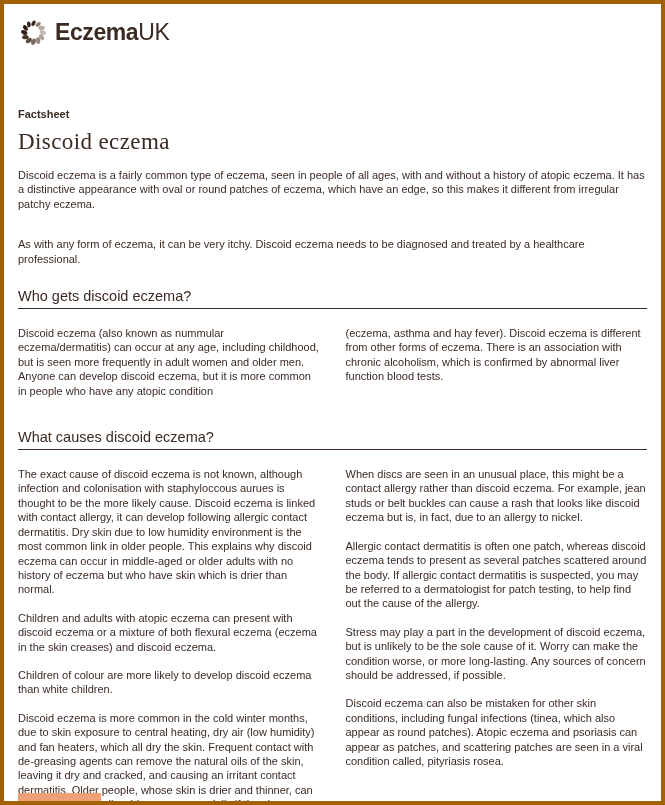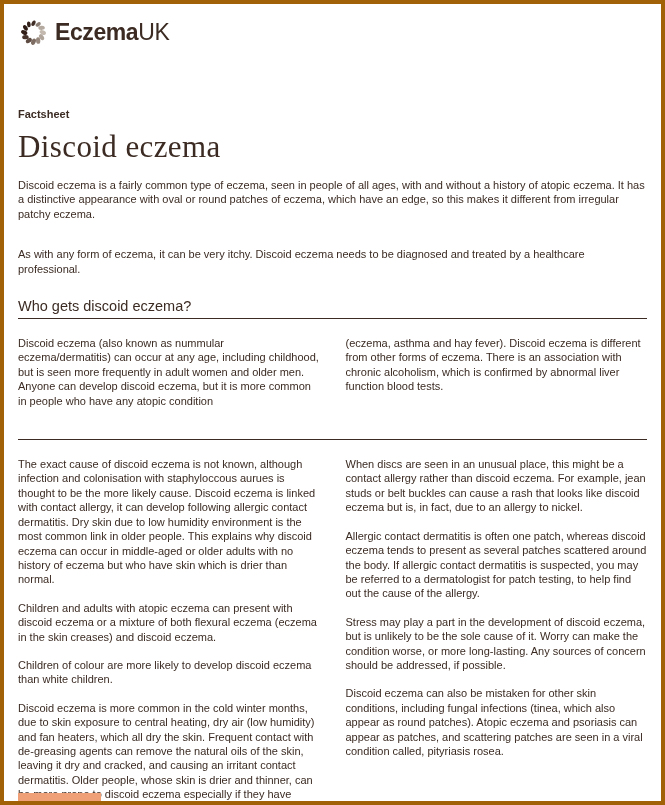--- a/index.html
+++ b/index.html
@@ -31,21 +31,21 @@
   .brand-text .light { font-weight: 400; }
   .eyebrow {
     margin-top: 60px;
     font-size: 11px; font-weight: 700;
     color: var(--color-ink, #3b2b23);
   }
   h1 {
     margin-top: 9px;
     font-family: "Liberation Serif", serif;
     font-weight: 400;
-    font-size: 31px;
+    font-size: 23px;
     letter-spacing: 0.4px;
     color: var(--color-ink, #3b2b23);
   }
   .cols { display: flex; gap: 26px; }
   .col { flex: 1 1 0; min-width: 0; }
   p {
     font-size: 11px;
     line-height: 14.4px;
     margin-bottom: 14px;
     color: var(--color-ink, #3b2b23);
@@ -116,20 +116,21 @@
       <div class="col">
         <p>Discoid eczema (also known as nummular eczema/dermatitis) can occur at any age, including childhood, but is seen more frequently in adult women and older men. Anyone can develop discoid eczema, but it is more common in people who have any atopic condition</p>
       </div>
       <div class="col">
         <p>(eczema, asthma and hay fever). Discoid eczema is different from other forms of eczema. There is an association with chronic alcoholism, which is confirmed by abnormal liver function blood tests.</p>
       </div>
     </div>
   </section>
 
   <section class="second">
+    <h2>What causes discoid eczema?</h2>
     <hr>
     <div class="cols">
       <div class="col">
         <p>The exact cause of discoid eczema is not known, although infection and colonisation with staphyloccous aurues is thought to be the more likely cause. Discoid eczema is linked with contact allergy, it can develop following allergic contact dermatitis. Dry skin due to low humidity environment is the most common link in older people. This explains why discoid eczema can occur in middle-aged or older adults with no history of eczema but who have skin which is drier than normal.</p>
         <p>Children and adults with atopic eczema can present with discoid eczema or a mixture of both flexural eczema (eczema in the skin creases) and discoid eczema.</p>
         <p>Children of colour are more likely to develop discoid eczema than white children.</p>
         <p>Discoid eczema is more common in the cold winter months, due to skin exposure to central heating, dry air (low humidity) and fan heaters, which all dry the skin. Frequent contact with de-greasing agents can remove the natural oils of the skin, leaving it dry and cracked, and causing an irritant contact dermatitis. Older people, whose skin is drier and thinner, can be more prone to discoid eczema especially if they have varicose and asteatotic eczema.</p>
       </div>
       <div class="col">
         <p>When discs are seen in an unusual place, this might be a contact allergy rather than discoid eczema. For example, jean studs or belt buckles can cause a rash that looks like discoid eczema but is, in fact, due to an allergy to nickel.</p>

